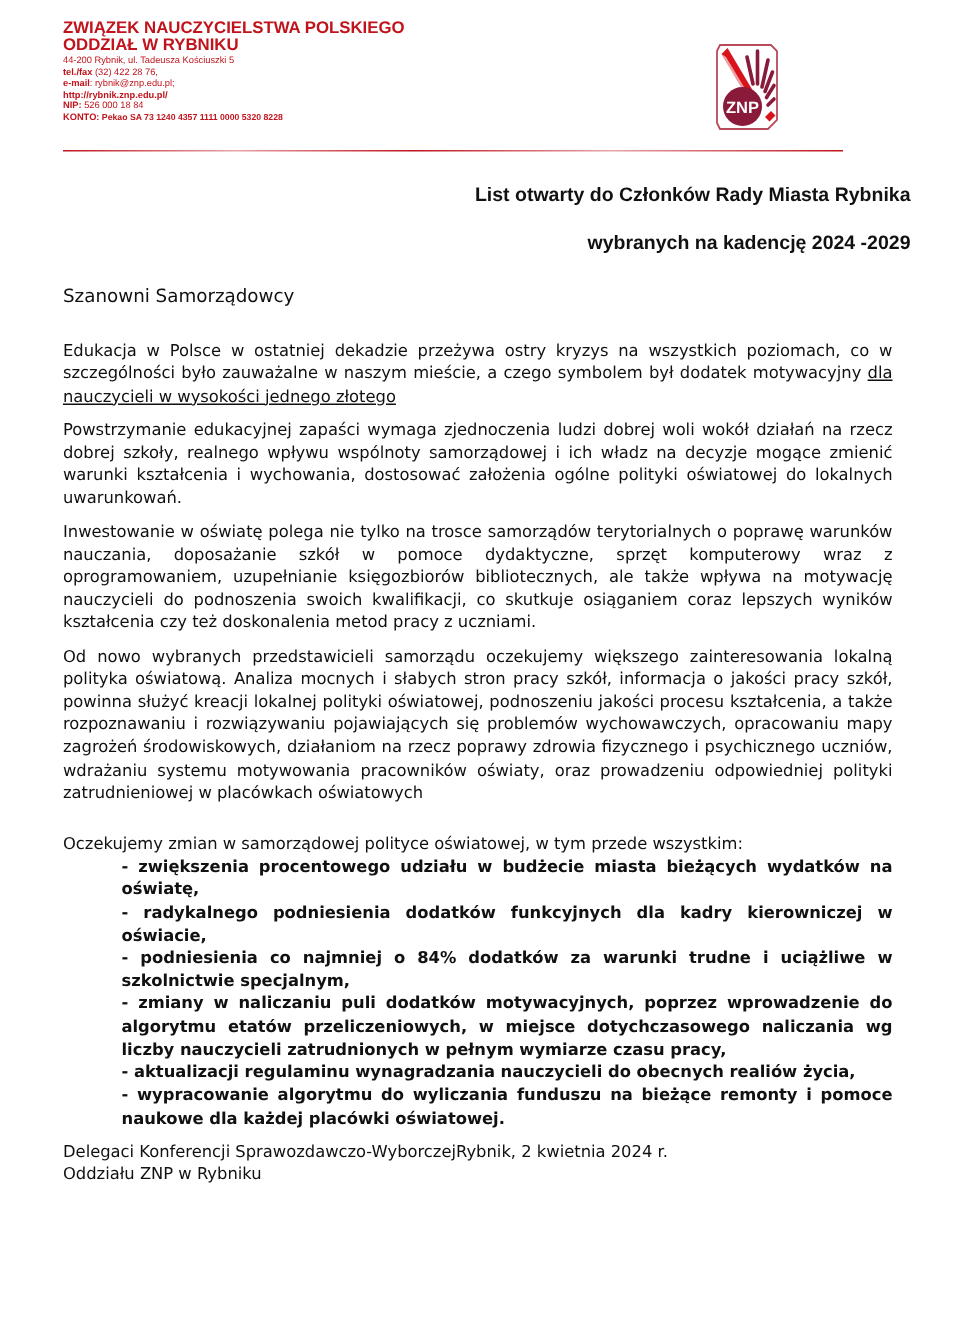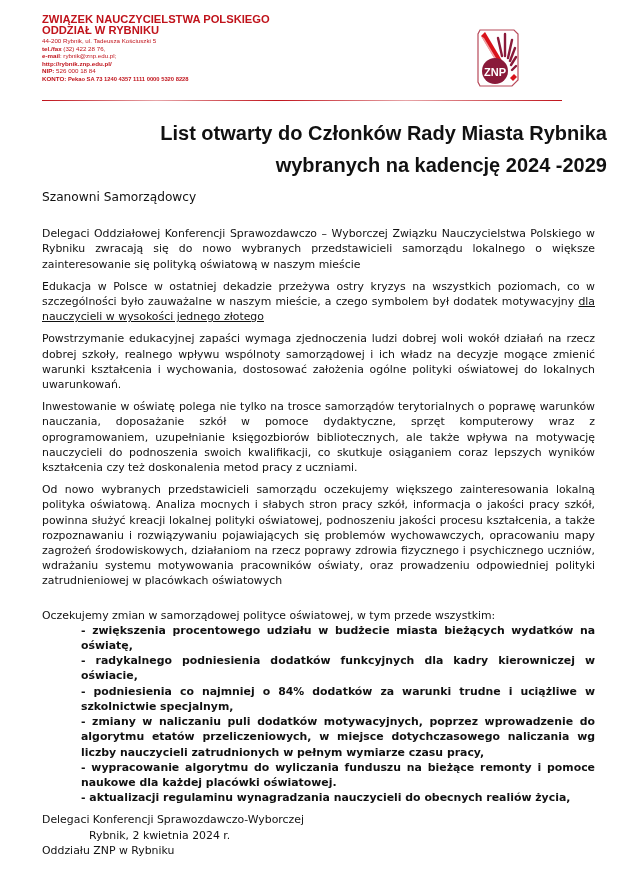--- a/index.html
+++ b/index.html
@@ -5,33 +5,33 @@
     html, body { margin: 0; padding: 0; background: #ffffff; }
     body { width: 637px; height: 891px; position: relative; overflow: hidden; font-family: "Liberation Sans", "DejaVu Sans", sans-serif; color: #111; }
     .letterhead { position: absolute; left: 42px; top: 14px; }
     .org-name { color: #c0131b; font-weight: bold; font-size: 11.2px; line-height: 11px; letter-spacing: 0px; }
     .contact { font-size: 6.2px; line-height: 7.5px; color: #c0131b; margin-top: 1px; }
     .contact b { color: #c0131b; }
     .contact .val { color: #c0131b; font-weight: normal; }
     .contact .tiny { font-size: 5.8px; }
     .logo { position: absolute; left: 476px; top: 24px; width: 44px; height: 64px; }
     .head-rule { position: absolute; left: 42px; top: 100px; width: 520px; height: 1px; background: linear-gradient(to right, #c0131b 0%, #e7a5a8 22%, #c0131b 45%, #e7a5a8 70%, #c0131b 100%); }
-    .title { position: absolute; right: 30px; font-weight: bold; font-size: 20px; color: #111; }
+    .title { position: absolute; right: 30px; font-weight: bold; font-size: 13px; color: #111; }
     .t1 { top: 122px; }
     .t2 { top: 154px; }
     .body { position: absolute; left: 42px; top: 190px; width: 553px; font-family: "DejaVu Sans", "Liberation Sans", sans-serif; font-size: 10.9px; line-height: 15.2px; color: #111; }
     .greet { font-size: 12.2px; margin-bottom: 21px; }
     p { margin: 0 0 7px 0; text-align: justify; }
     .u { text-decoration: underline; }
     .gap { height: 12px; }
     ul.list { list-style: none; margin: 0 0 7px 0; padding: 0 0 0 39px; font-weight: bold; }
     ul.list li { text-align: justify; }
     .closing-p { margin-bottom: 2px; }
-    .sign-row { display: flex; justify-content: flex-start; flex-direction: column; }
-    .sign-row .date { margin-right: 31px; padding-left: 47px; }
+    .sign-row { display: flex; justify-content: flex-start; }
+    .sign-row .date { margin-right: 31px; }
   </style>
 </head>
 <body>
 
 <div class="letterhead">
   <div class="org-name">ZWIĄZEK NAUCZYCIELSTWA POLSKIEGO</div>
   <div class="org-name">ODDZIAŁ W RYBNIKU</div>
   <div class="contact">
     <div><span class="val">44-200 Rybnik, ul. Tadeusza Kościuszki 5</span></div>
     <div><b>tel./fax</b><span class="val"> (32) 422 28 76,</span></div>
@@ -59,33 +59,32 @@
   <path d="M34 54 L38 50 L41 53 L37 57 Z" fill="#d9131b"></path>
 </svg>
 
 <div class="head-rule"></div>
 
 <div class="title t1">List otwarty do Członków Rady Miasta Rybnika</div>
 <div class="title t2">wybranych na kadencję 2024 -2029</div>
 
 <div class="body">
   <div class="greet">Szanowni Samorządowcy</div>
-  <p>Delegaci Oddziałowej Konferencji Sprawozdawczo – Wyborczej  Związku Nauczycielstwa Polskiego w Rybniku zwracają się do nowo wybranych przedstawicieli samorządu lokalnego o większe zainteresowanie się polityką oświatową w naszym mieście</p>
   <p><span>Edukacja w Polsce w ostatniej dekadzie przeżywa ostry kryzys na wszystkich poziomach, co w szczególności było zauważalne w naszym mieście, a czego symbolem był  dodatek motywacyjny </span><span class="u">dla nauczycieli w wysokości jednego złotego</span></p>
   <p>Powstrzymanie edukacyjnej zapaści wymaga zjednoczenia ludzi dobrej woli wokół działań na rzecz dobrej szkoły, realnego wpływu wspólnoty samorządowej i ich władz na decyzje mogące zmienić warunki kształcenia i wychowania, dostosować założenia ogólne polityki oświatowej do lokalnych uwarunkowań.</p>
   <p>Inwestowanie w oświatę polega nie tylko na trosce samorządów terytorialnych o poprawę warunków nauczania, doposażanie szkół w pomoce dydaktyczne, sprzęt komputerowy wraz z oprogramowaniem, uzupełnianie księgozbiorów bibliotecznych, ale także wpływa na motywację nauczycieli do podnoszenia swoich kwalifikacji, co skutkuje osiąganiem coraz lepszych wyników kształcenia czy też doskonalenia metod pracy z uczniami.</p>
   <p>Od nowo wybranych przedstawicieli samorządu oczekujemy większego zainteresowania lokalną polityka oświatową. Analiza mocnych i słabych stron pracy szkół, informacja o jakości pracy szkół, powinna służyć kreacji lokalnej polityki oświatowej, podnoszeniu jakości procesu kształcenia, a także rozpoznawaniu i rozwiązywaniu pojawiających się problemów wychowawczych, opracowaniu mapy zagrożeń środowiskowych, działaniom na rzecz poprawy zdrowia fizycznego i psychicznego uczniów, wdrażaniu systemu motywowania pracowników oświaty, oraz prowadzeniu odpowiedniej polityki zatrudnieniowej w placówkach oświatowych</p>
   <div class="gap"></div>
   <div>Oczekujemy zmian w samorządowej polityce oświatowej, w tym przede wszystkim:</div>
   <ul class="list">
     <li>- zwiększenia procentowego udziału w budżecie miasta bieżących  wydatków na oświatę,</li>
     <li>- radykalnego podniesienia dodatków funkcyjnych dla kadry kierowniczej w oświacie,</li>
     <li>- podniesienia co najmniej o 84% dodatków za warunki trudne i uciążliwe w szkolnictwie specjalnym,</li>
     <li>- zmiany w naliczaniu puli dodatków motywacyjnych, poprzez wprowadzenie do algorytmu etatów przeliczeniowych, w miejsce dotychczasowego naliczania wg liczby nauczycieli zatrudnionych w pełnym wymiarze czasu pracy,</li>
+    <li>- aktualizacji regulaminu wynagradzania nauczycieli do obecnych realiów życia,</li>
     <li>- wypracowanie algorytmu do wyliczania funduszu na bieżące remonty i pomoce naukowe dla każdej placówki oświatowej.</li>
-    <li>- aktualizacji regulaminu wynagradzania nauczycieli do obecnych realiów życia,</li>
   </ul>
   <div class="sign-row">
     <span>Delegaci Konferencji Sprawozdawczo-Wyborczej</span>
     <span class="date">Rybnik, 2 kwietnia 2024 r.</span>
   </div>
   <div>Oddziału ZNP w Rybniku</div>
 </div>
 
 </body></html>

